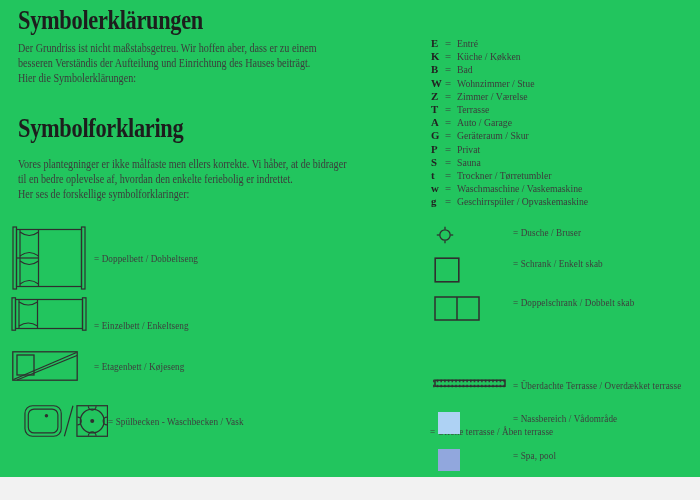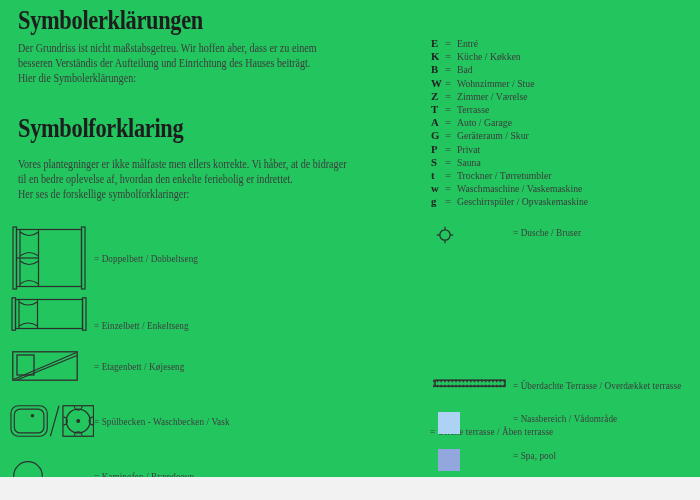--- a/index.html
+++ b/index.html
@@ -100,21 +100,21 @@
           <rect x="0.8" y="0.8" width="64.4" height="28.4"></rect>
           <rect x="5" y="4" width="17" height="20"></rect>
           <line x1="1.5" y1="28.5" x2="64.5" y2="1.5"></line>
           <line x1="5" y1="29" x2="65" y2="4.5"></line>
         </g>
       </svg>
     </span>
     <span class="lbl">= Etagenbett / Køjeseng</span>
   </div>
 
-  <div class="lrow" style="top:402px;height:38px;">
+  <div class="lrow" style="top:402px;height:38px;margin-left:14px;">
     <span class="icwrap">
       <svg width="40" height="34" viewBox="0 0 40 34">
         <g fill="none" stroke="#2f2f2f" stroke-width="1.2">
           <rect x="1" y="1" width="38" height="32" rx="8"></rect>
           <rect x="4.5" y="4.5" width="31" height="25" rx="6"></rect>
         </g>
         <circle cx="23.5" cy="11.5" r="1.8" fill="#2f2f2f"></circle>
       </svg>
       <svg width="14" height="36" viewBox="0 0 14 36">
         <line x1="2.5" y1="34" x2="11.5" y2="2" stroke="#2f2f2f" stroke-width="1.2"></line>
@@ -127,28 +127,20 @@
           <path d="M13,32.5 a4,4 0 0 1 8,0"></path>
           <path d="M1.5,13 a4,4 0 0 1 0,8"></path>
           <path d="M32.5,13 a4,4 0 0 0 0,8"></path>
         </g>
         <circle cx="17" cy="17" r="2.1" fill="#2f2f2f"></circle>
       </svg>
     </span>
     <span class="lbl">= Spülbecken - Waschbecken / Vask</span>
   </div>
 
-  <div class="lrow" style="top:460px;height:32px;">
-    <span class="icwrap">
-      <svg width="32" height="32" viewBox="0 0 32 32" style="margin-left:2px;">
-        <circle cx="16" cy="16" r="14.3" fill="none" stroke="#2f2f2f" stroke-width="1.2"></circle>
-      </svg>
-    </span>
-    <span class="lbl">= Kaminofen / Brændeovn</span>
-  </div>
 
   <div class="abbr">
     <div class="arow">
         <span class="al">E</span>
         <span class="ae">=</span>
         <span class="am">Entré</span>
       </div>
     <div class="arow">
         <span class="al">K</span>
         <span class="ae">=</span>
@@ -219,21 +211,40 @@
           <line x1="9" y1="0.8" x2="9" y2="3.4"></line>
           <line x1="9" y1="14.6" x2="9" y2="17.2"></line>
           <line x1="0.8" y1="9" x2="3.4" y2="9"></line>
           <line x1="14.6" y1="9" x2="17.2" y2="9"></line>
         </g>
       </svg>
     </span>
     <span class="lbl">= Dusche / Bruser</span>
   </div>
 
-
+  <div class="rrow" style="top:257px;height:28px;">
+    <span class="icwrap-r">
+      <svg width="26" height="26" viewBox="0 0 26 26" style="margin-left:4px;">
+        <rect x="1.2" y="1.2" width="23.6" height="23.6" fill="none" stroke="#2f2f2f" stroke-width="1.6"></rect>
+      </svg>
+    </span>
+    <span class="lbl">= Schrank / Enkelt skab</span>
+  </div>
+
+  <div class="rrow" style="top:296px;height:27px;">
+    <span class="icwrap-r">
+      <svg width="46" height="25" viewBox="0 0 46 25" style="margin-left:4px;">
+        <g fill="none" stroke="#2f2f2f" stroke-width="1.5">
+          <rect x="1" y="1" width="44" height="23"></rect>
+          <line x1="23" y1="1" x2="23" y2="24"></line>
+        </g>
+      </svg>
+    </span>
+    <span class="lbl">= Doppelschrank / Dobbelt skab</span>
+  </div>
 
   <div class="rrow" style="top:342px;height:12px;flex-direction:column;">
     <span class="icwrap-r">
       <svg width="72" height="9" viewBox="0 0 72 9" style="margin-left:3px;">
         <line x1="0" y1="2" x2="72" y2="2" stroke="#3a3a3a" stroke-width="2.4" stroke-dasharray="1.6 2.1"></line>
         <line x1="0" y1="7" x2="72" y2="7" stroke="#3a3a3a" stroke-width="2.4" stroke-dasharray="1.6 2.1"></line>
       </svg>
     </span>
     <span class="lbl">= Offene terrasse / Åben terrasse</span>
   </div>

